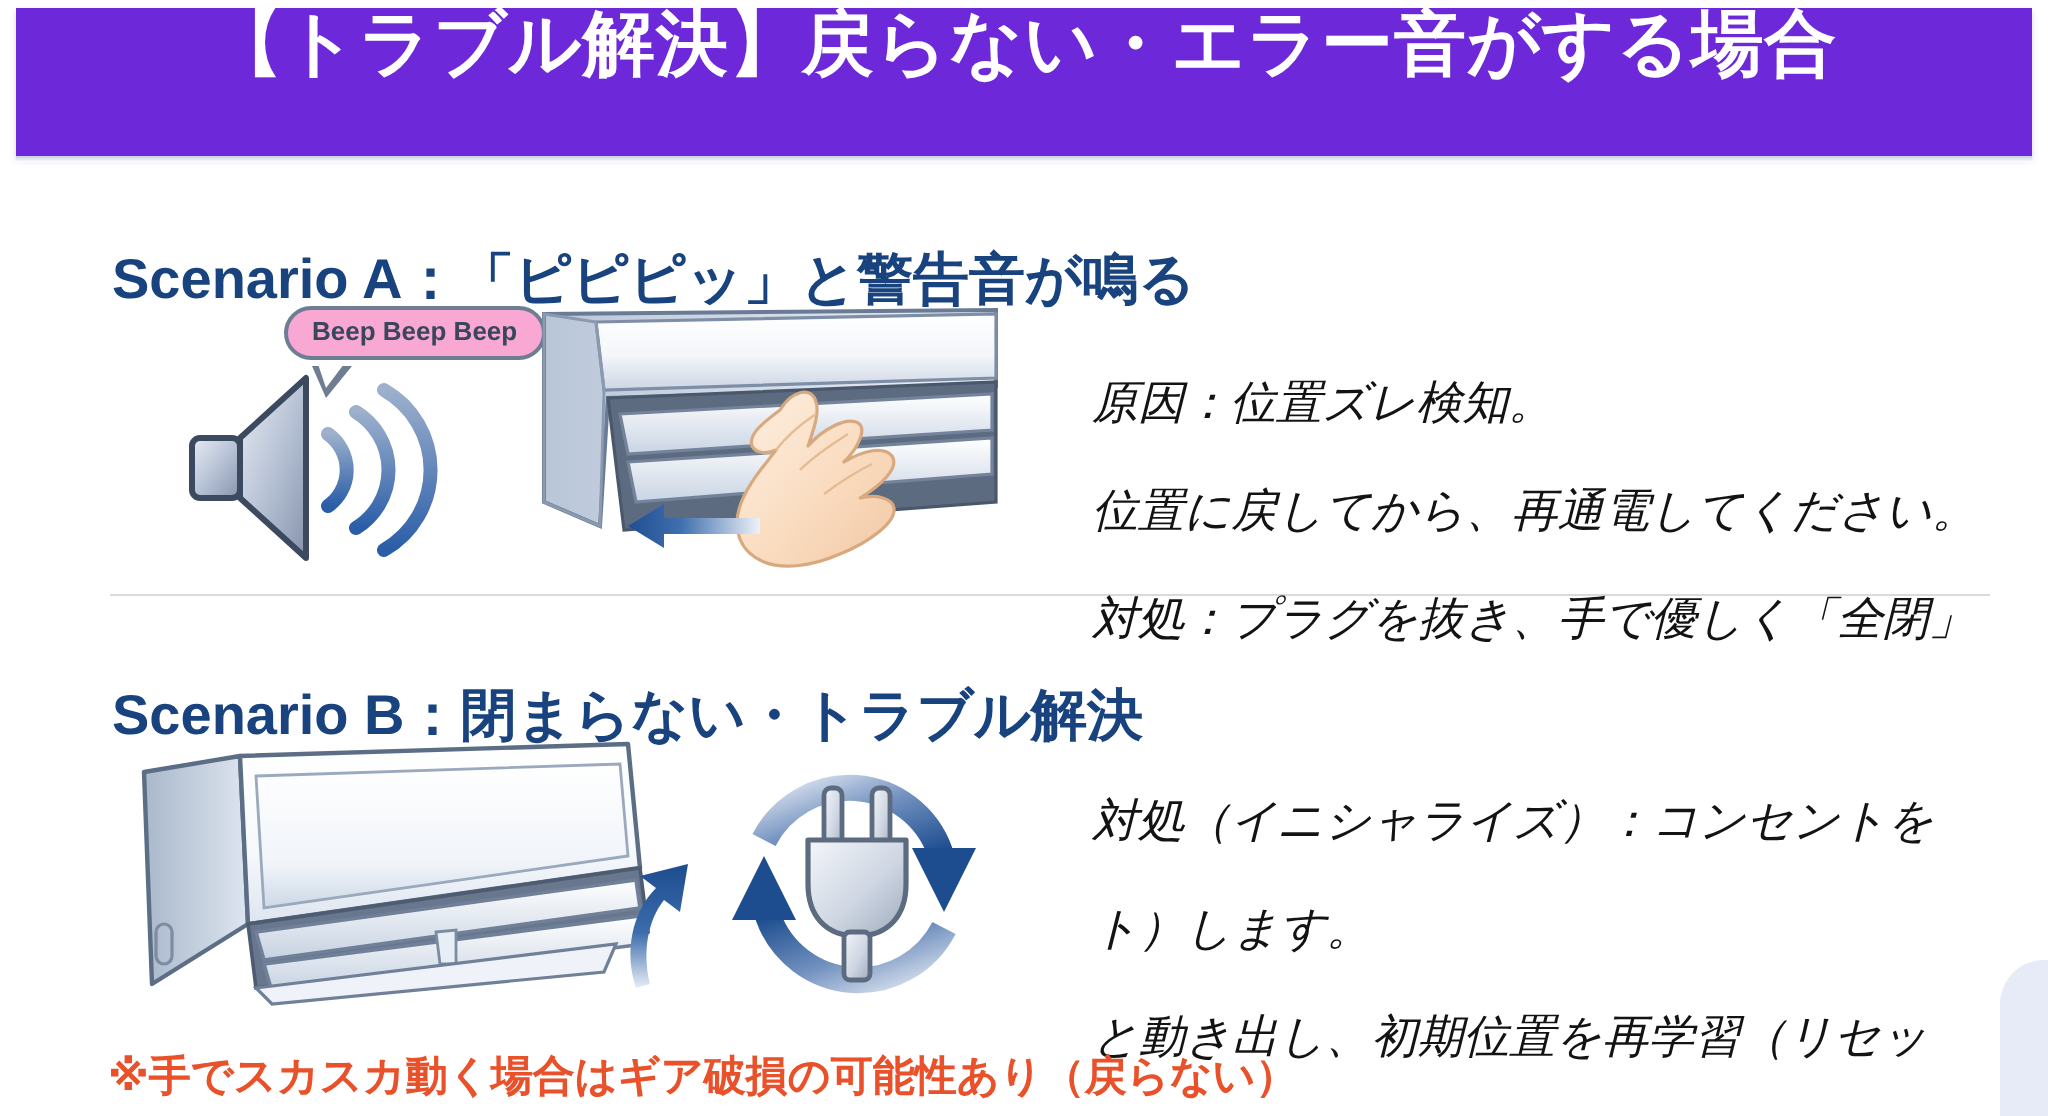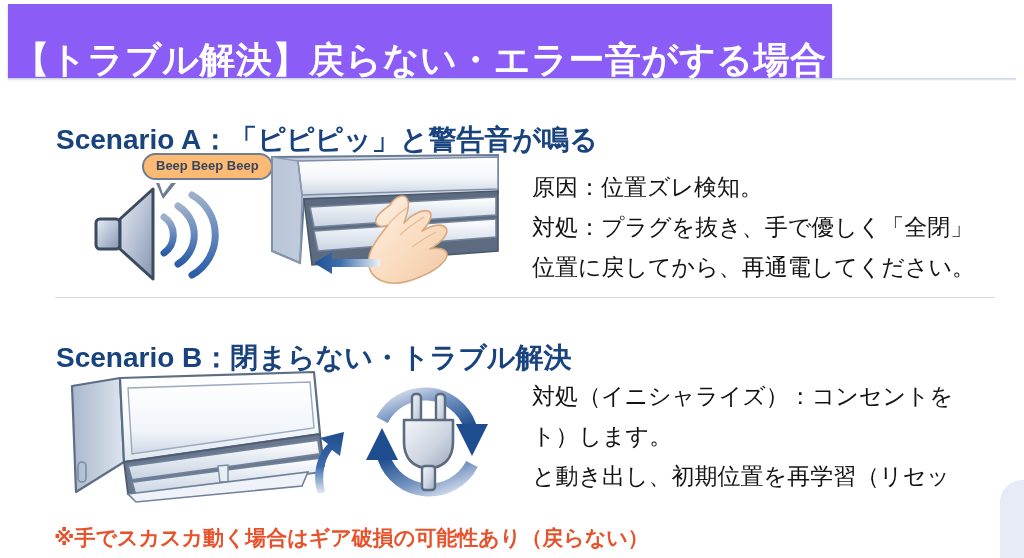--- a/index.html
+++ b/index.html
@@ -21,25 +21,25 @@
     position: absolute;
     inset: 0;
     background: #ffffff;
   }
 
   
   .banner {
     position: absolute;
     left: 8px;
     top: 4px;
-    width: 824px;
+    width: 1008px;
     height: 74px;
-    background: #8b5cf6;
+    background: #6d28d9;
     display: flex;
-    align-items: flex-end;
+    align-items: flex-start;
     justify-content: center;
     box-shadow: 0 2px 3px rgba(120,135,165,0.35);
   }
   .banner-title {
     color: #ffffff;
     font-size: 36px;
     font-weight: 700;
     letter-spacing: 0.5px;
     line-height: 1;
     white-space: nowrap;
@@ -87,21 +87,21 @@
   
   .body-text {
     position: absolute;
     font-size: 23px;
     line-height: 36px;
     color: #131313;
     font-weight: 500;
   }
   #textA { left: 528px; top: 165px; width: 480px; }
   #textB { left: 528px; top: 374px; width: 490px; }
-  .body-text p { margin: 4px; }
+  .body-text p { margin: 18px; font-style: italic; }
 
   
   .warning {
     position: absolute;
     left: 54px;
     top: 524px;
     font-size: 21px;
     font-weight: 700;
     color: #e8512a;
     white-space: nowrap;
@@ -113,21 +113,21 @@
   #illusB { left: 62px; top: 370px; width: 460px; height: 140px; }
 
   
   .bubble {
     position: absolute;
     left: 52px;
     top: 8px;
     padding: 4px 12px 5px;
     border: 2px solid #6f7d93;
     border-radius: 16px;
-    background: #fdba74;
+    background: #f9a8d4;
     font-size: 13px;
     font-weight: 700;
     color: #39465c;
     white-space: nowrap;
     line-height: 1.1;
   }
   .bubble-tail {
     position: absolute;
     left: 66px;
     top: 38px;
@@ -262,22 +262,22 @@
       <g>
         <path d="M110 112 L110 104 L62 104 L62 97 L44 108 L62 119 L62 112 Z" fill="url(#arrA)"></path>
       </g>
     </svg>
   </div>
 
   <div class="divider"></div>
 
   <div class="body-text" id="textA">
     <p>原因：位置ズレ検知。</p>
+    <p>位置に戻してから、再通電してください。</p>
     <p>対処：プラグを抜き、手で優しく「全閉」</p>
-    <p>位置に戻してから、再通電してください。</p>
   </div>
 
   <div class="section" id="sectionB">
     <div class="sc-heading">Scenario B：閉まらない・トラブル解決</div>
   </div>
 
   <div class="illus" id="illusB">
 
     <svg width="280" height="140" style="position:absolute;left:0;top:0;" viewBox="0 0 280 140">
       <defs>

